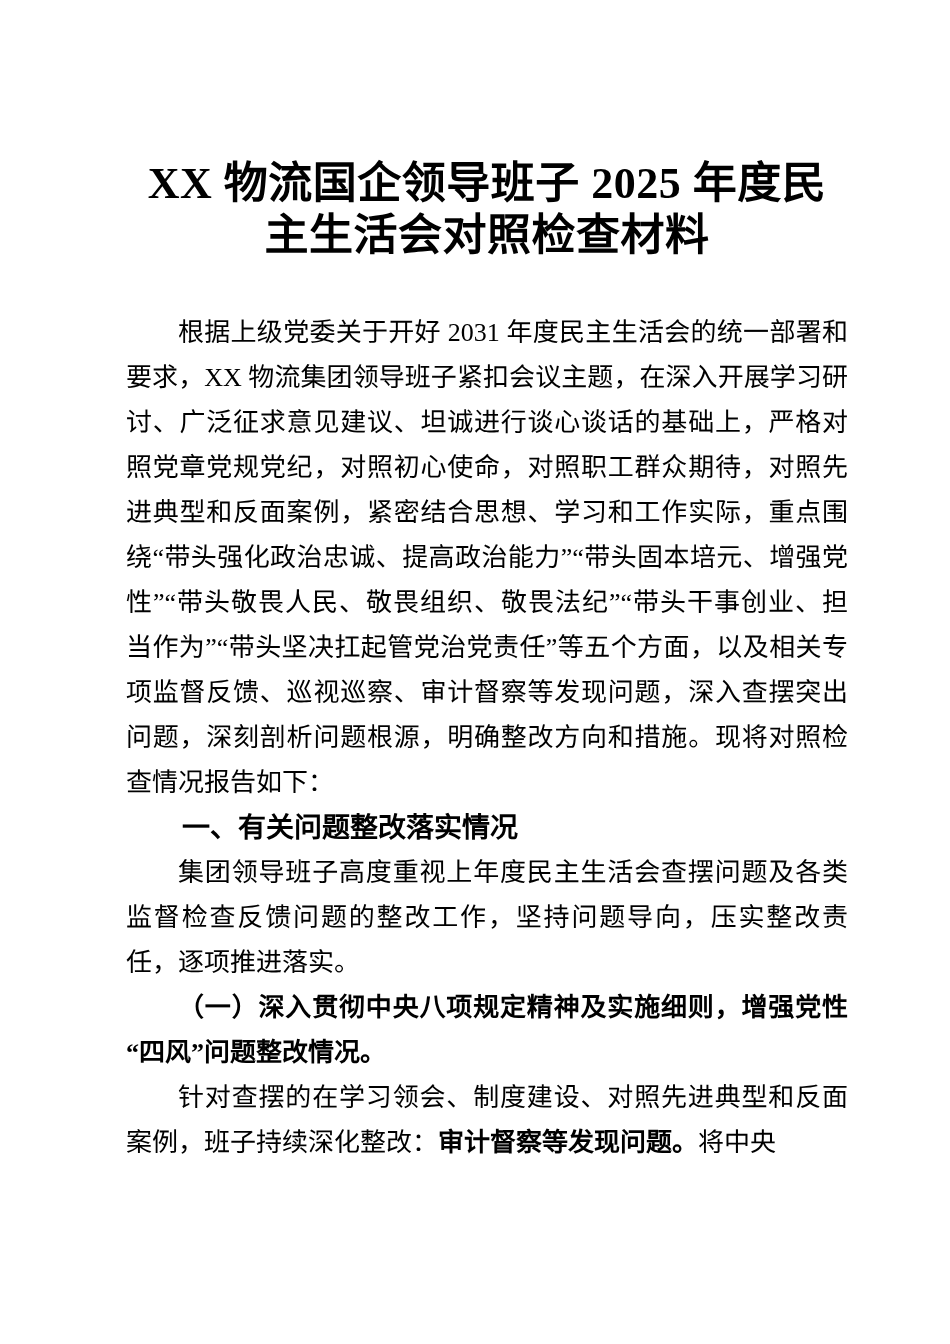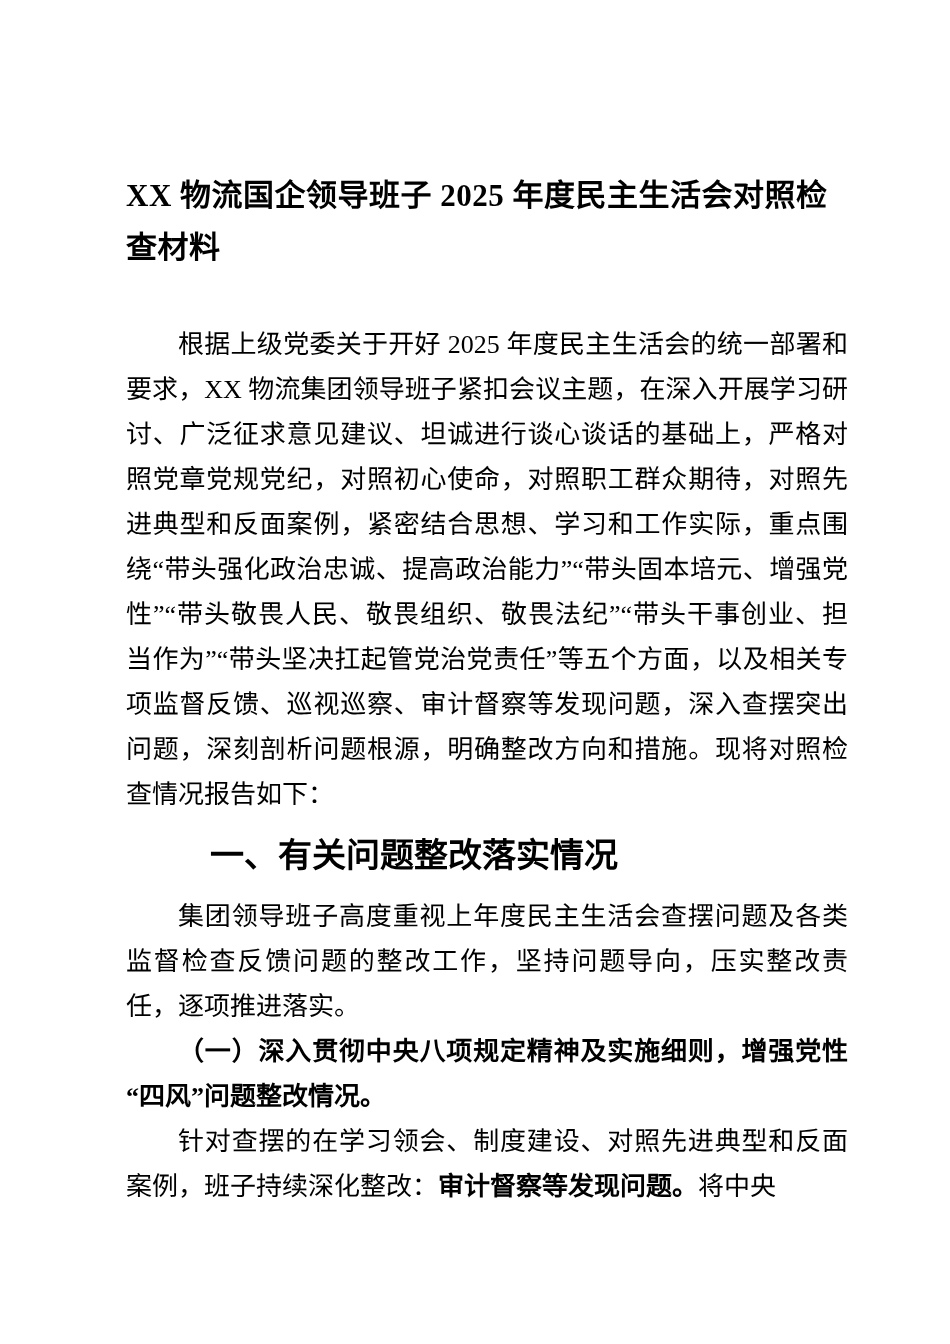--- a/index.html
+++ b/index.html
@@ -16,44 +16,44 @@
     overflow: hidden;
     font-family: "Liberation Serif", serif;
   }
   .content {
     position: absolute;
     left: 126px;
     top: 158px;
     width: 722px;
   }
   .doc-title {
-    margin: 12px 0 48px 0;
+    margin: 0 0 48px 0;
     font-family: "Liberation Serif", serif;
     font-weight: bold;
-    font-size: 31px;
+    font-size: 44px;
     line-height: 52px;
-    text-align: left;
+    text-align: center;
     letter-spacing: 0.5px;
   }
   .body-para {
     margin: 0;
     font-size: 26px;
     line-height: 45px;
     text-align: justify;
     text-justify: inter-ideograph;
     word-break: break-all;
   }
   .indent {
     text-indent: 2em;
   }
   .h-sans {
-    margin: 16px;
+    margin: 0;
     font-family: "Liberation Sans", sans-serif;
     font-weight: 600;
-    font-size: 34px;
+    font-size: 28px;
     line-height: 45px;
     text-align: justify;
     word-break: break-all;
   }
   .h-bold {
     margin: 0;
     font-family: "Liberation Serif", serif;
     font-weight: bold;
     font-size: 26px;
     line-height: 45px;
@@ -66,21 +66,21 @@
   }
 </style>
 </head>
 <body>
 
 <div class="page">
   <div class="content">
 
     <h1 class="doc-title">XX 物流国企领导班子 2025 年度民主生活会对照检查材料</h1>
 
-    <p class="body-para indent">根据上级党委关于开好 2025 年度民主生活会的统一部署和要求，XX 物流集团领导班子紧扣会议主题，在深入开展学习研讨、广泛征求意见建议、坦诚进行谈心谈话的基础上，严格对照党章党规党纪，对照初心使命，对照职工群众期待，对照先进典型和反面案例，紧密结合思想、学习和工作实际，重点围绕“带头强化政治忠诚、提高政治能力”“带头固本培元、增强党性”“带头敬畏人民、敬畏组织、敬畏法纪”“带头干事创业、担当作为”“带头坚决扛起管党治党责任”等五个方面，以及相关专项监督反馈、巡视巡察、审计督察等发现问题，深入查摆突出问题，深刻剖析问题根源，明确整改方向和措施。现将对照检查情况报告如下：</p>
+    <p class="body-para indent">根据上级党委关于开好 2031 年度民主生活会的统一部署和要求，XX 物流集团领导班子紧扣会议主题，在深入开展学习研讨、广泛征求意见建议、坦诚进行谈心谈话的基础上，严格对照党章党规党纪，对照初心使命，对照职工群众期待，对照先进典型和反面案例，紧密结合思想、学习和工作实际，重点围绕“带头强化政治忠诚、提高政治能力”“带头固本培元、增强党性”“带头敬畏人民、敬畏组织、敬畏法纪”“带头干事创业、担当作为”“带头坚决扛起管党治党责任”等五个方面，以及相关专项监督反馈、巡视巡察、审计督察等发现问题，深入查摆突出问题，深刻剖析问题根源，明确整改方向和措施。现将对照检查情况报告如下：</p>
 
     <h2 class="h-sans indent">一、有关问题整改落实情况</h2>
 
     <p class="body-para indent">集团领导班子高度重视上年度民主生活会查摆问题及各类监督检查反馈问题的整改工作，坚持问题导向，压实整改责任，逐项推进落实。</p>
 
     <h3 class="h-bold indent">（一）深入贯彻中央八项规定精神及实施细则，增强党性“四风”问题整改情况。</h3>
 
     <p class="body-para indent"><span>针对查摆的在学习领会、制度建设、对照先进典型和反面案例，班子持续深化整改：</span><span class="emph">审计督察等发现问题。</span><span>将中央</span></p>
 
   </div>

